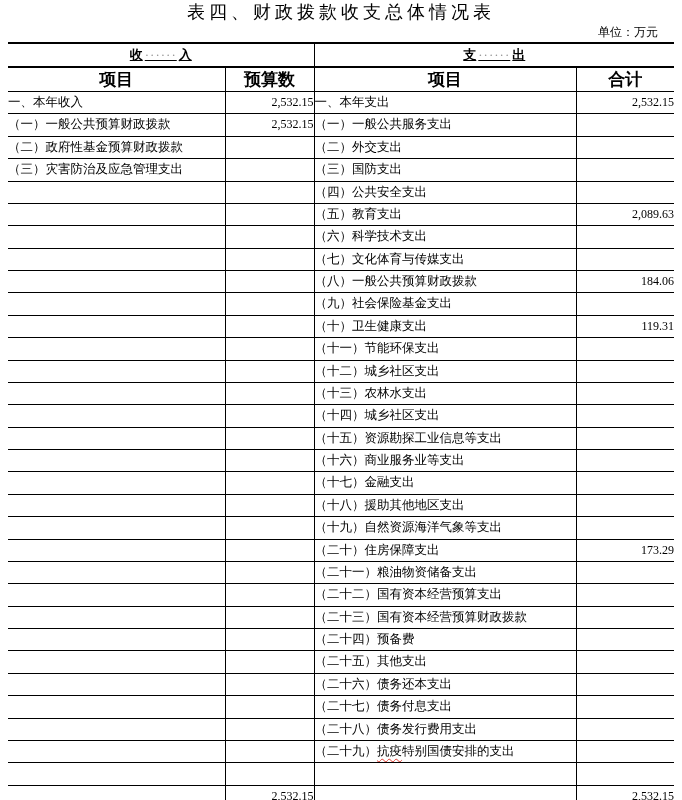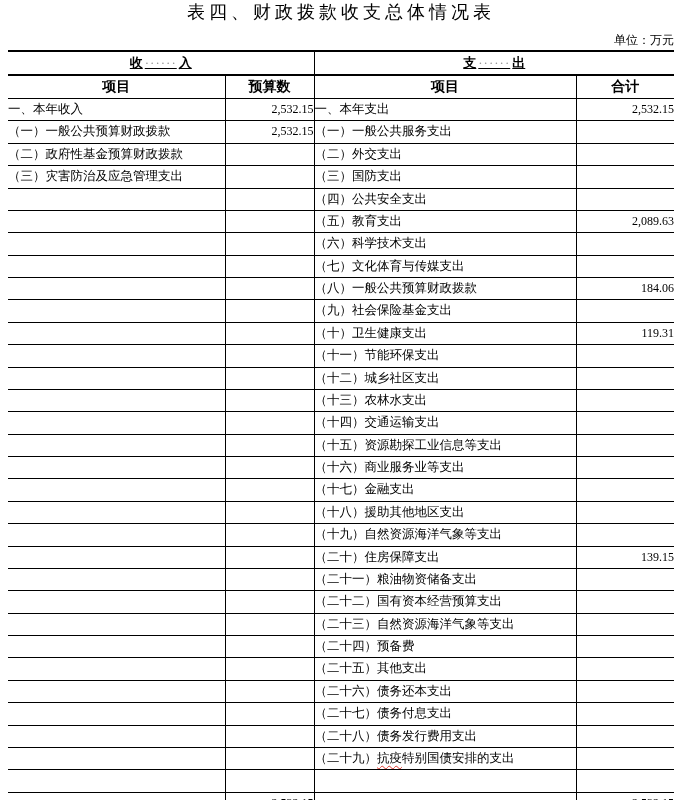--- a/index.html
+++ b/index.html
@@ -11,23 +11,22 @@
   .page{position:relative;width:682px;height:800px;background:#fff;}
   .doc-title{
     text-align:center;
     font-size:18px;
     letter-spacing:4px;
     font-weight:400;
     white-space:nowrap;
   }
   .unit-label{
     text-align:right;
-    padding-right:8px;
+    padding-right:24px;
     font-size:12px;
-    margin-top:8px;
     margin-bottom:1px;
   }
   table.fin{
     border-collapse:collapse;
     table-layout:fixed;
     margin-left:8px;
     width:666px;
     border-top:2px solid #000;
     border-bottom:2px solid #000;
   }
@@ -43,21 +42,21 @@
   tr.hrow1 th{
     height:22px;
     border-bottom:2px solid #000;
     font-size:13px;
     font-weight:bold;
     text-align:center;
     text-decoration:underline;
   }
   tr.hrow2 th{
     height:22px;
-    font-size:14px;
+    font-size:17px;
     font-weight:bold;
     text-align:center;
   }
   tr.data-row td{height:21.38px;line-height:21.38px;}
   td.lbl{
     font-size:12.5px;
     text-align:left;
     padding-left:11px;
   }
   td.val{
@@ -194,21 +193,21 @@
         </tr>
         <tr class="data-row">
           <td class="lbl"></td>
           <td class="val"></td>
           <td class="lbl">（十三）农林水支出</td>
           <td class="val"></td>
         </tr>
         <tr class="data-row">
           <td class="lbl"></td>
           <td class="val"></td>
-          <td class="lbl">（十四）交通运输支出</td>
+          <td class="lbl">（十四）城乡社区支出</td>
           <td class="val"></td>
         </tr>
         <tr class="data-row">
           <td class="lbl"></td>
           <td class="val"></td>
           <td class="lbl">（十五）资源勘探工业信息等支出</td>
           <td class="val"></td>
         </tr>
         <tr class="data-row">
           <td class="lbl"></td>
@@ -231,38 +230,38 @@
         <tr class="data-row">
           <td class="lbl"></td>
           <td class="val"></td>
           <td class="lbl">（十九）自然资源海洋气象等支出</td>
           <td class="val"></td>
         </tr>
         <tr class="data-row">
           <td class="lbl"></td>
           <td class="val"></td>
           <td class="lbl">（二十）住房保障支出</td>
-          <td class="val">139.15</td>
+          <td class="val">173.29</td>
         </tr>
         <tr class="data-row">
           <td class="lbl"></td>
           <td class="val"></td>
           <td class="lbl">（二十一）粮油物资储备支出</td>
           <td class="val"></td>
         </tr>
         <tr class="data-row">
           <td class="lbl"></td>
           <td class="val"></td>
           <td class="lbl">（二十二）国有资本经营预算支出</td>
           <td class="val"></td>
         </tr>
         <tr class="data-row">
           <td class="lbl"></td>
           <td class="val"></td>
-          <td class="lbl">（二十三）自然资源海洋气象等支出</td>
+          <td class="lbl">（二十三）国有资本经营预算财政拨款</td>
           <td class="val"></td>
         </tr>
         <tr class="data-row">
           <td class="lbl"></td>
           <td class="val"></td>
           <td class="lbl">（二十四）预备费</td>
           <td class="val"></td>
         </tr>
         <tr class="data-row">
           <td class="lbl"></td>

